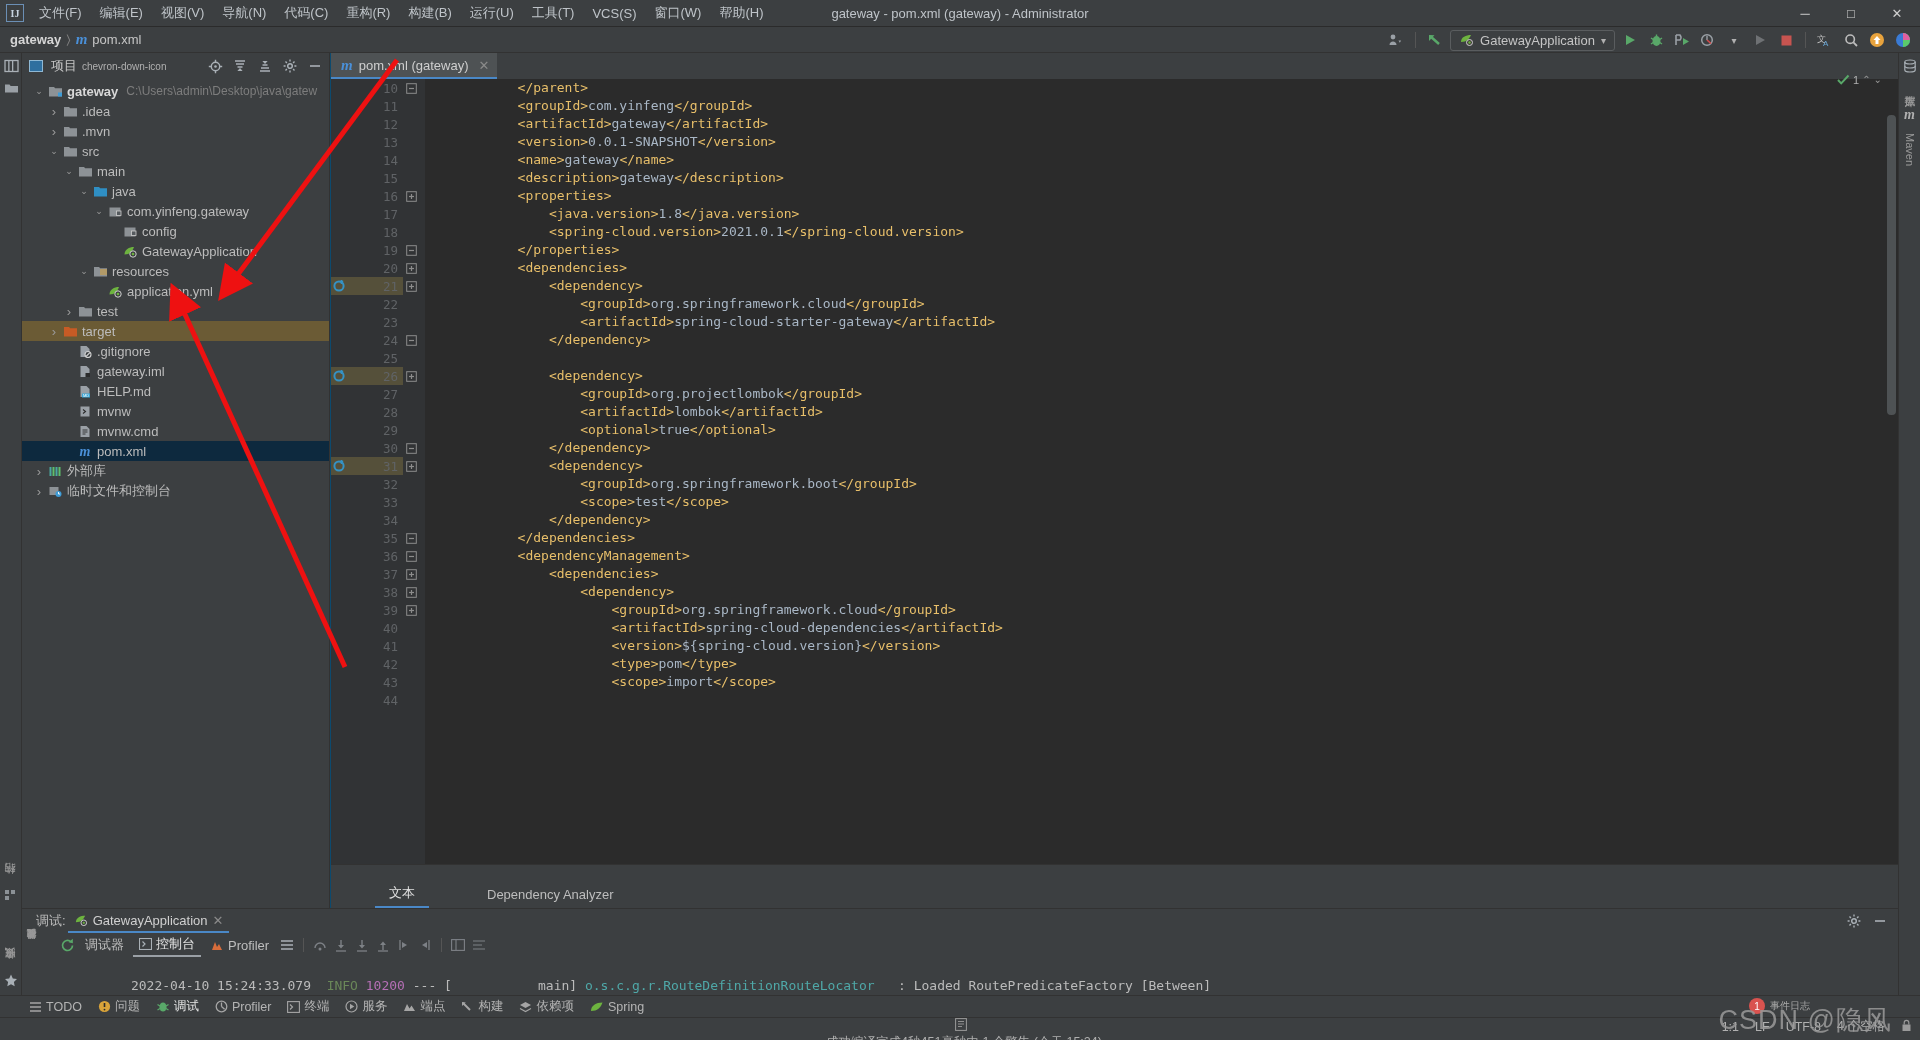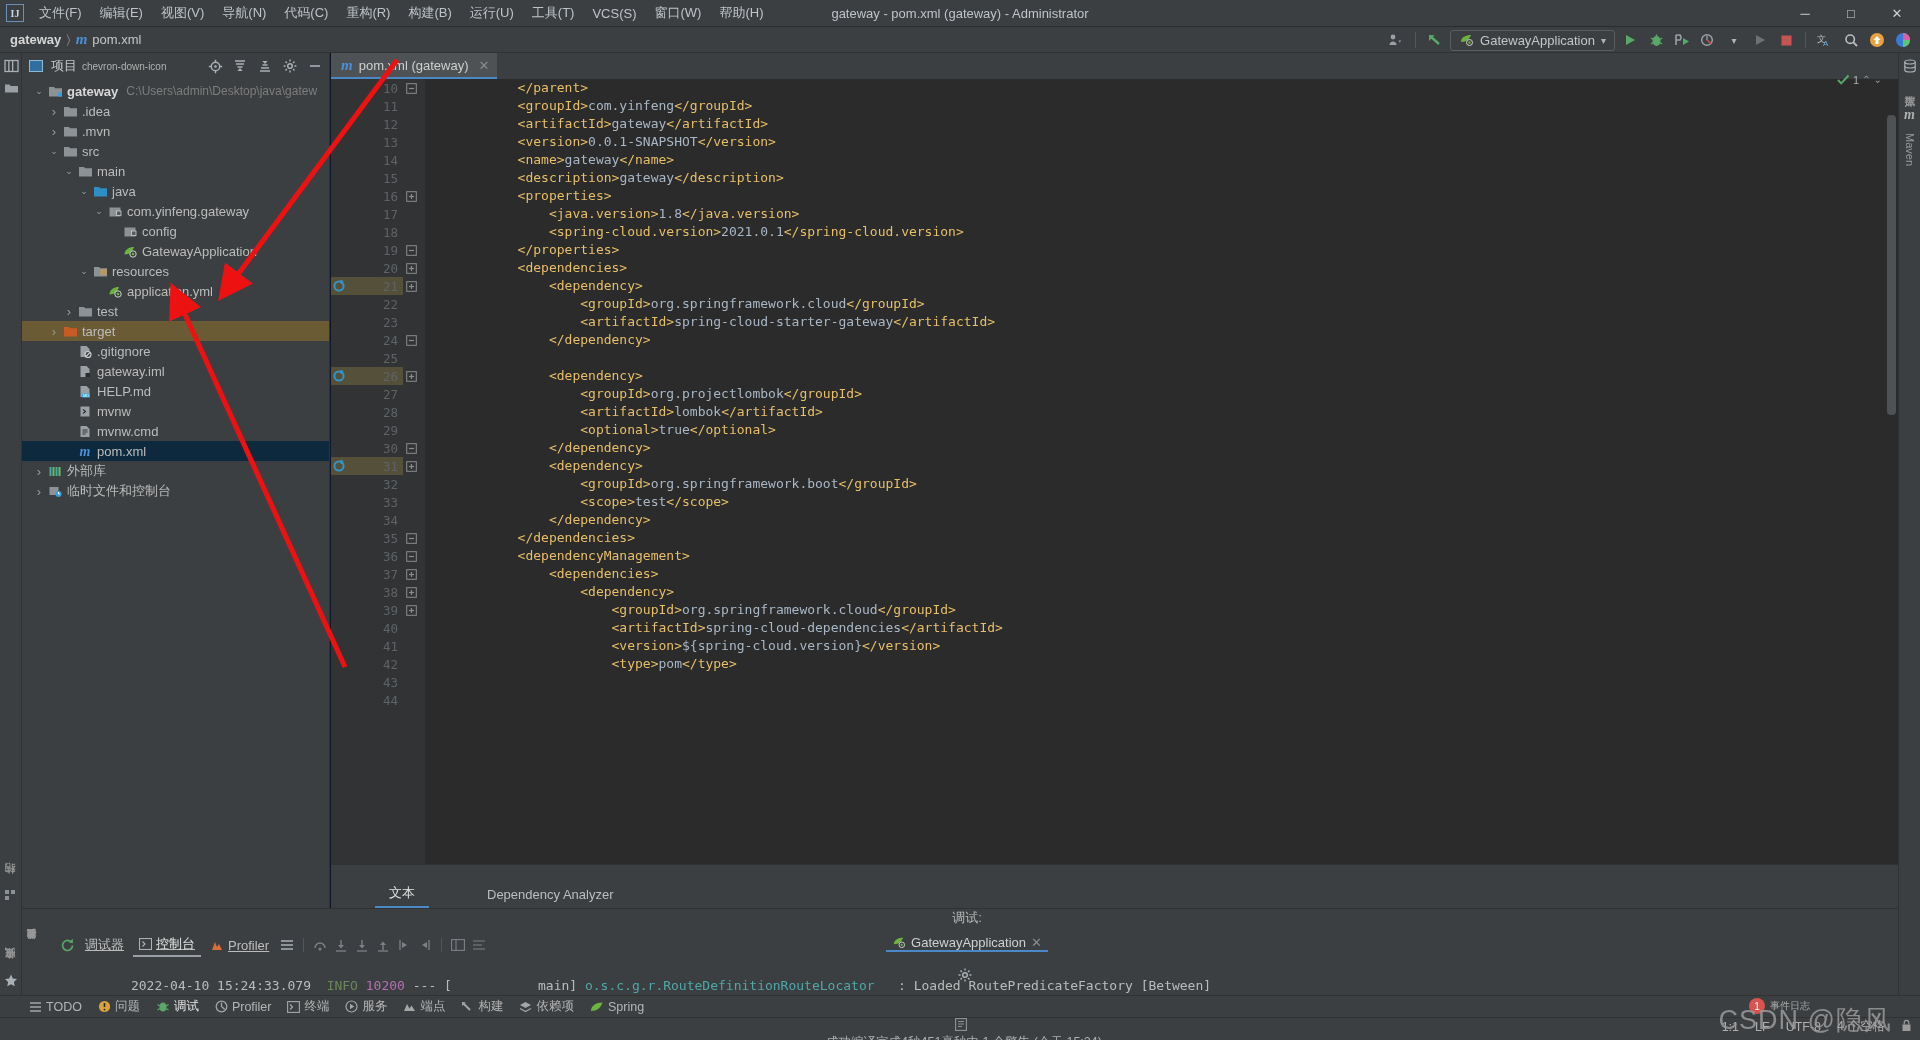--- a/index.html
+++ b/index.html
@@ -2,21 +2,21 @@
 <html><head>
 <meta charset="utf-8">
 <style>
   * { box-sizing: border-box; margin: 0; padding: 0; }
   html, body {
     width: 1920px; height: 1040px;
     background: #3c3f41;
     font-family: "Liberation Sans", sans-serif;
     overflow: hidden;
   }
-  #app { position: relative; width: 1920px; height: 1040px; background: #0f172a; color: #bbbbbb; }
+  #app { position: relative; width: 1920px; height: 1040px; background: #0c4a6e; color: #bbbbbb; }
 
   
   .titlebar {
     position: absolute; left:0; top:0; width:1920px; height:27px;
     background:#3c3f41; display:flex; align-items:center;
     border-bottom:1px solid #2b2b2b;
   }
   .ij-logo {
     width:18px; height:18px; margin:0 6px 0 6px;
     border:1px solid #6b8fb5; color:#c8d4e0; font-size:10px;
@@ -120,25 +120,25 @@
     display:flex; align-items:flex-end;
   }
   .ed-btab { height:28px; display:flex; align-items:center; padding:0 14px; font-size:13px; color:#bdbdbd;margin-left:44px; }
   .ed-btab.active { border-bottom:2px solid #4a88c7; color:#e0e0e0; }
 
   
   .debug-panel {
     position:absolute; left:22px; top:908px; right:22px; height:109px; background:#3c3f41;
     border-top:1px solid #323232;
   }
-  .dbg-head { height:24px; display:flex; align-items:center; gap:8px; padding-left:14px;flex-direction:column; }
+  .dbg-head { height:24px; display:flex; align-items:center; gap:2px; padding-left:14px; }
   .dbg-head .t { font-size:13px; color:#b9b9b9; }
   .dbg-tab { display:flex; align-items:center; gap:5px; font-size:13px; color:#d0d0d0;
              border-bottom:2px solid #4a88c7; height:24px; padding:0 6px; }
-  .dbg-tools { height:24px; display:flex; align-items:center; gap:3px; padding-left:36px;text-decoration:underline; }
+  .dbg-tools { height:24px; display:flex; align-items:center; gap:3px; padding-left:36px; }
   .dbg-tab2 { display:flex; align-items:center; gap:4px; font-size:13px; color:#bdbdbd; padding:2px 6px; }
   .dbg-tab2.on { color:#e4e4e4; border-bottom:2px solid #9aa0a6; }
   .dbg-ico { width:18px; height:18px; display:flex; align-items:center; justify-content:center; color:#a5a5a5; font-size:12px; }
   .dbg-sep { width:1px; height:14px; background:#555; margin:0 4px; }
   .console-line {
     font-family:"DejaVu Sans Mono", monospace; font-size:13px; white-space:pre;
     padding-left:62px; margin-top:6px; color:#bbbbbb;
   }
   .c-info { color:#6a8759; }
   .c-pid { color:#b56fb5; }
@@ -870,20 +870,21 @@
           <div class="cline"><span class="tag">                &lt;scope&gt;</span><span class="txt">test</span><span class="tag">&lt;/scope&gt;</span></div>
           <div class="cline"><span class="tag">            &lt;/dependency&gt;</span></div>
           <div class="cline"><span class="tag">        &lt;/dependencies&gt;</span></div>
           <div class="cline"><span class="tag">        &lt;dependencyManagement&gt;</span></div>
           <div class="cline"><span class="tag">            &lt;dependencies&gt;</span></div>
           <div class="cline"><span class="tag">                &lt;dependency&gt;</span></div>
           <div class="cline"><span class="tag">                    &lt;groupId&gt;</span><span class="txt">org.springframework.cloud</span><span class="tag">&lt;/groupId&gt;</span></div>
           <div class="cline"><span class="tag">                    &lt;artifactId&gt;</span><span class="txt">spring-cloud-dependencies</span><span class="tag">&lt;/artifactId&gt;</span></div>
           <div class="cline"><span class="tag">                    &lt;version&gt;</span><span class="txt">${spring-cloud.version}</span><span class="tag">&lt;/version&gt;</span></div>
           <div class="cline"><span class="tag">                    &lt;type&gt;</span><span class="txt">pom</span><span class="tag">&lt;/type&gt;</span></div>
+          <div class="cline"><span class="tag">                    &lt;scope&gt;</span><span class="txt">import</span><span class="tag">&lt;/scope&gt;</span></div>
         </div>
     </div>
 
     <div class="err-marks">
       <svg width="13" height="13" viewBox="0 0 13 13">
           <path d="M1 7 L4.2 10.4 L11.5 2.5" stroke="#59a869" stroke-width="2" fill="none"></path>
         </svg>
       <span>1</span>
       <span style="color:#9a9a9a; font-size:10px">⌃</span>
       <span style="color:#9a9a9a; font-size:10px">⌄</span>

